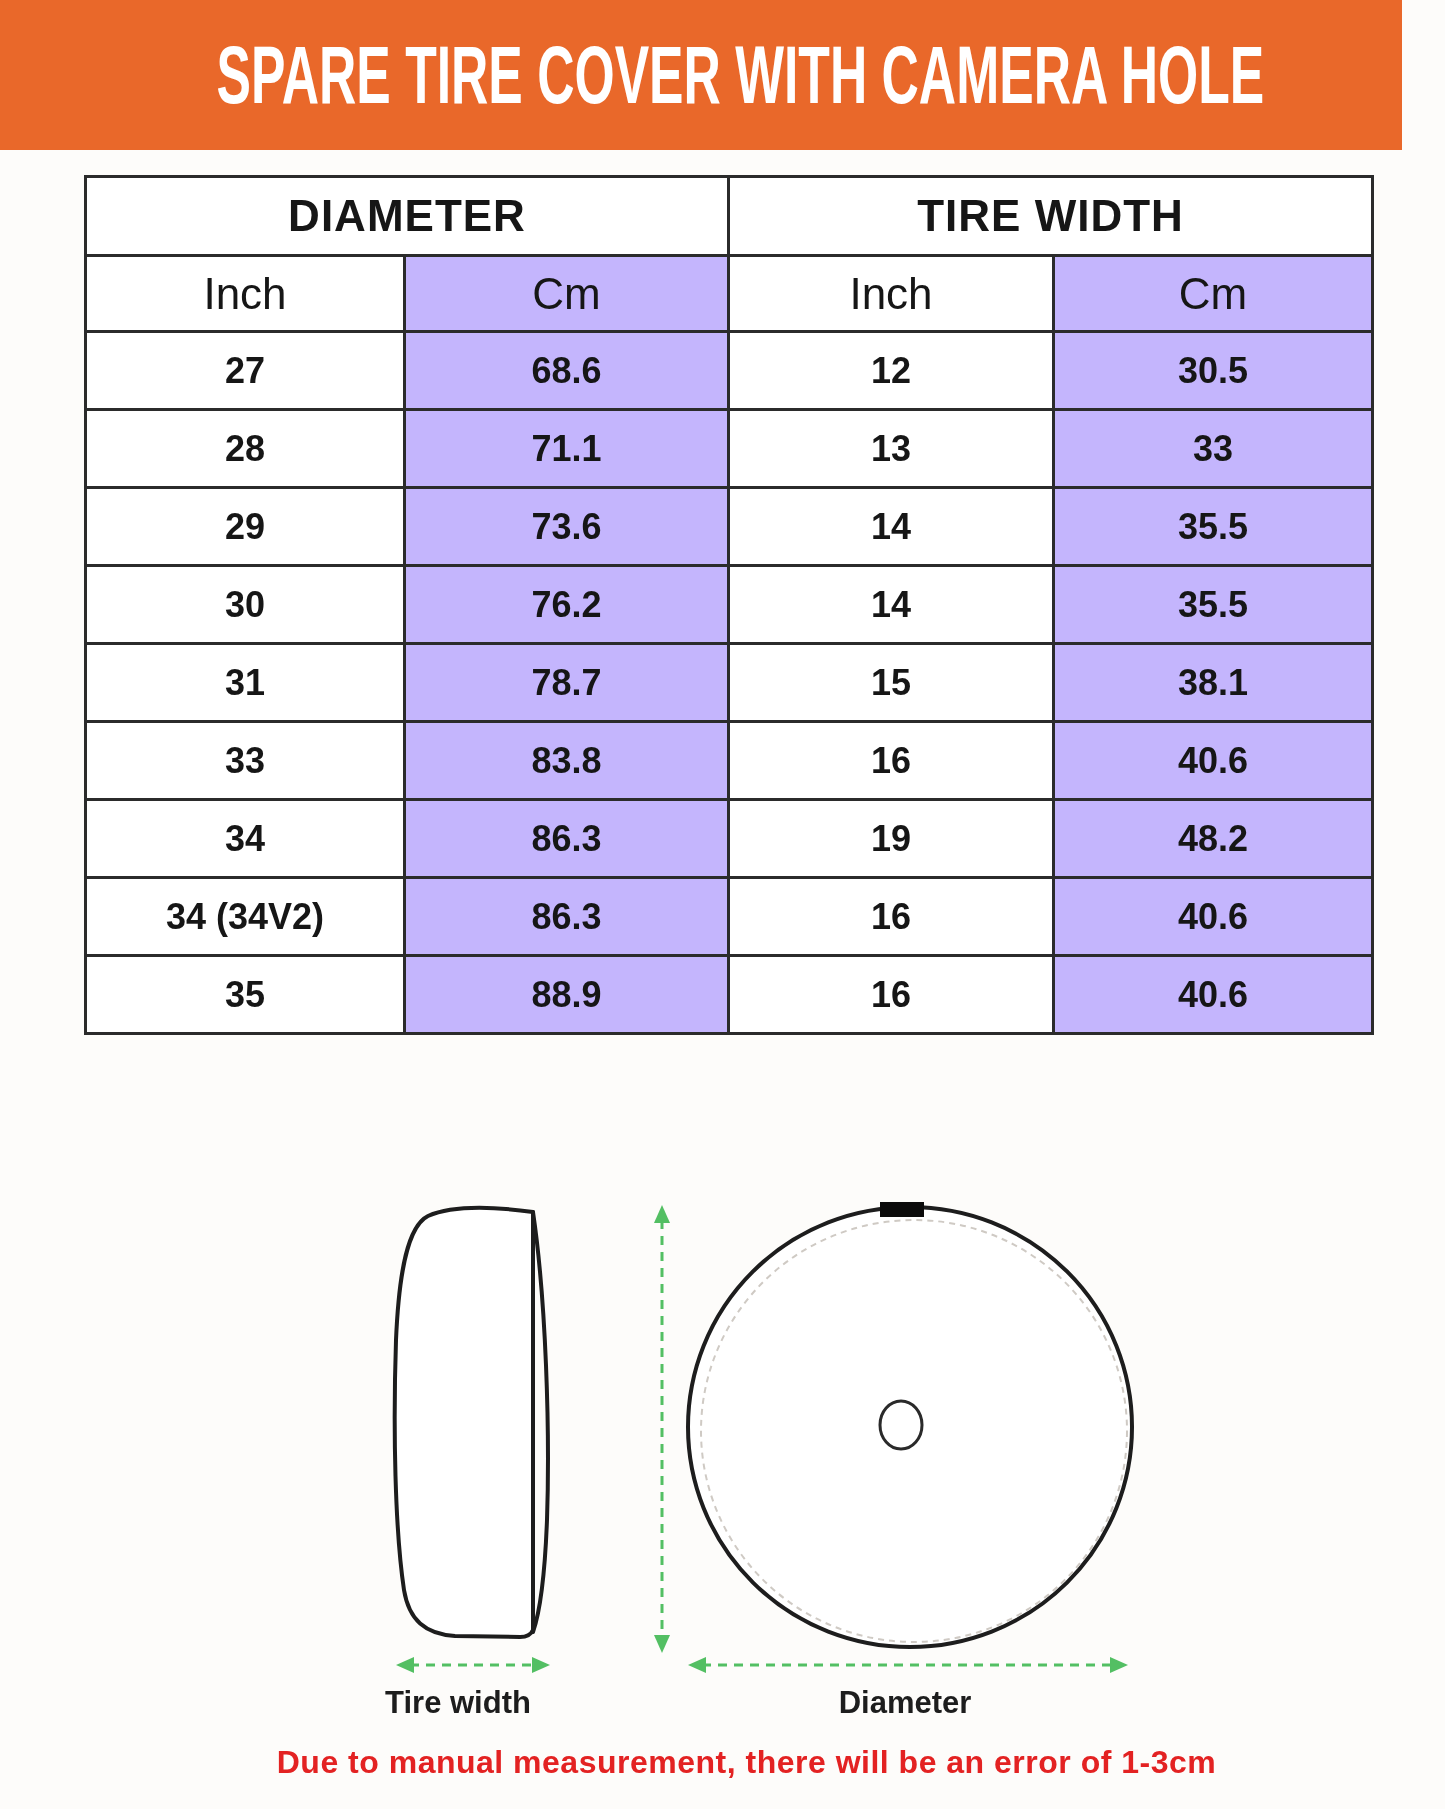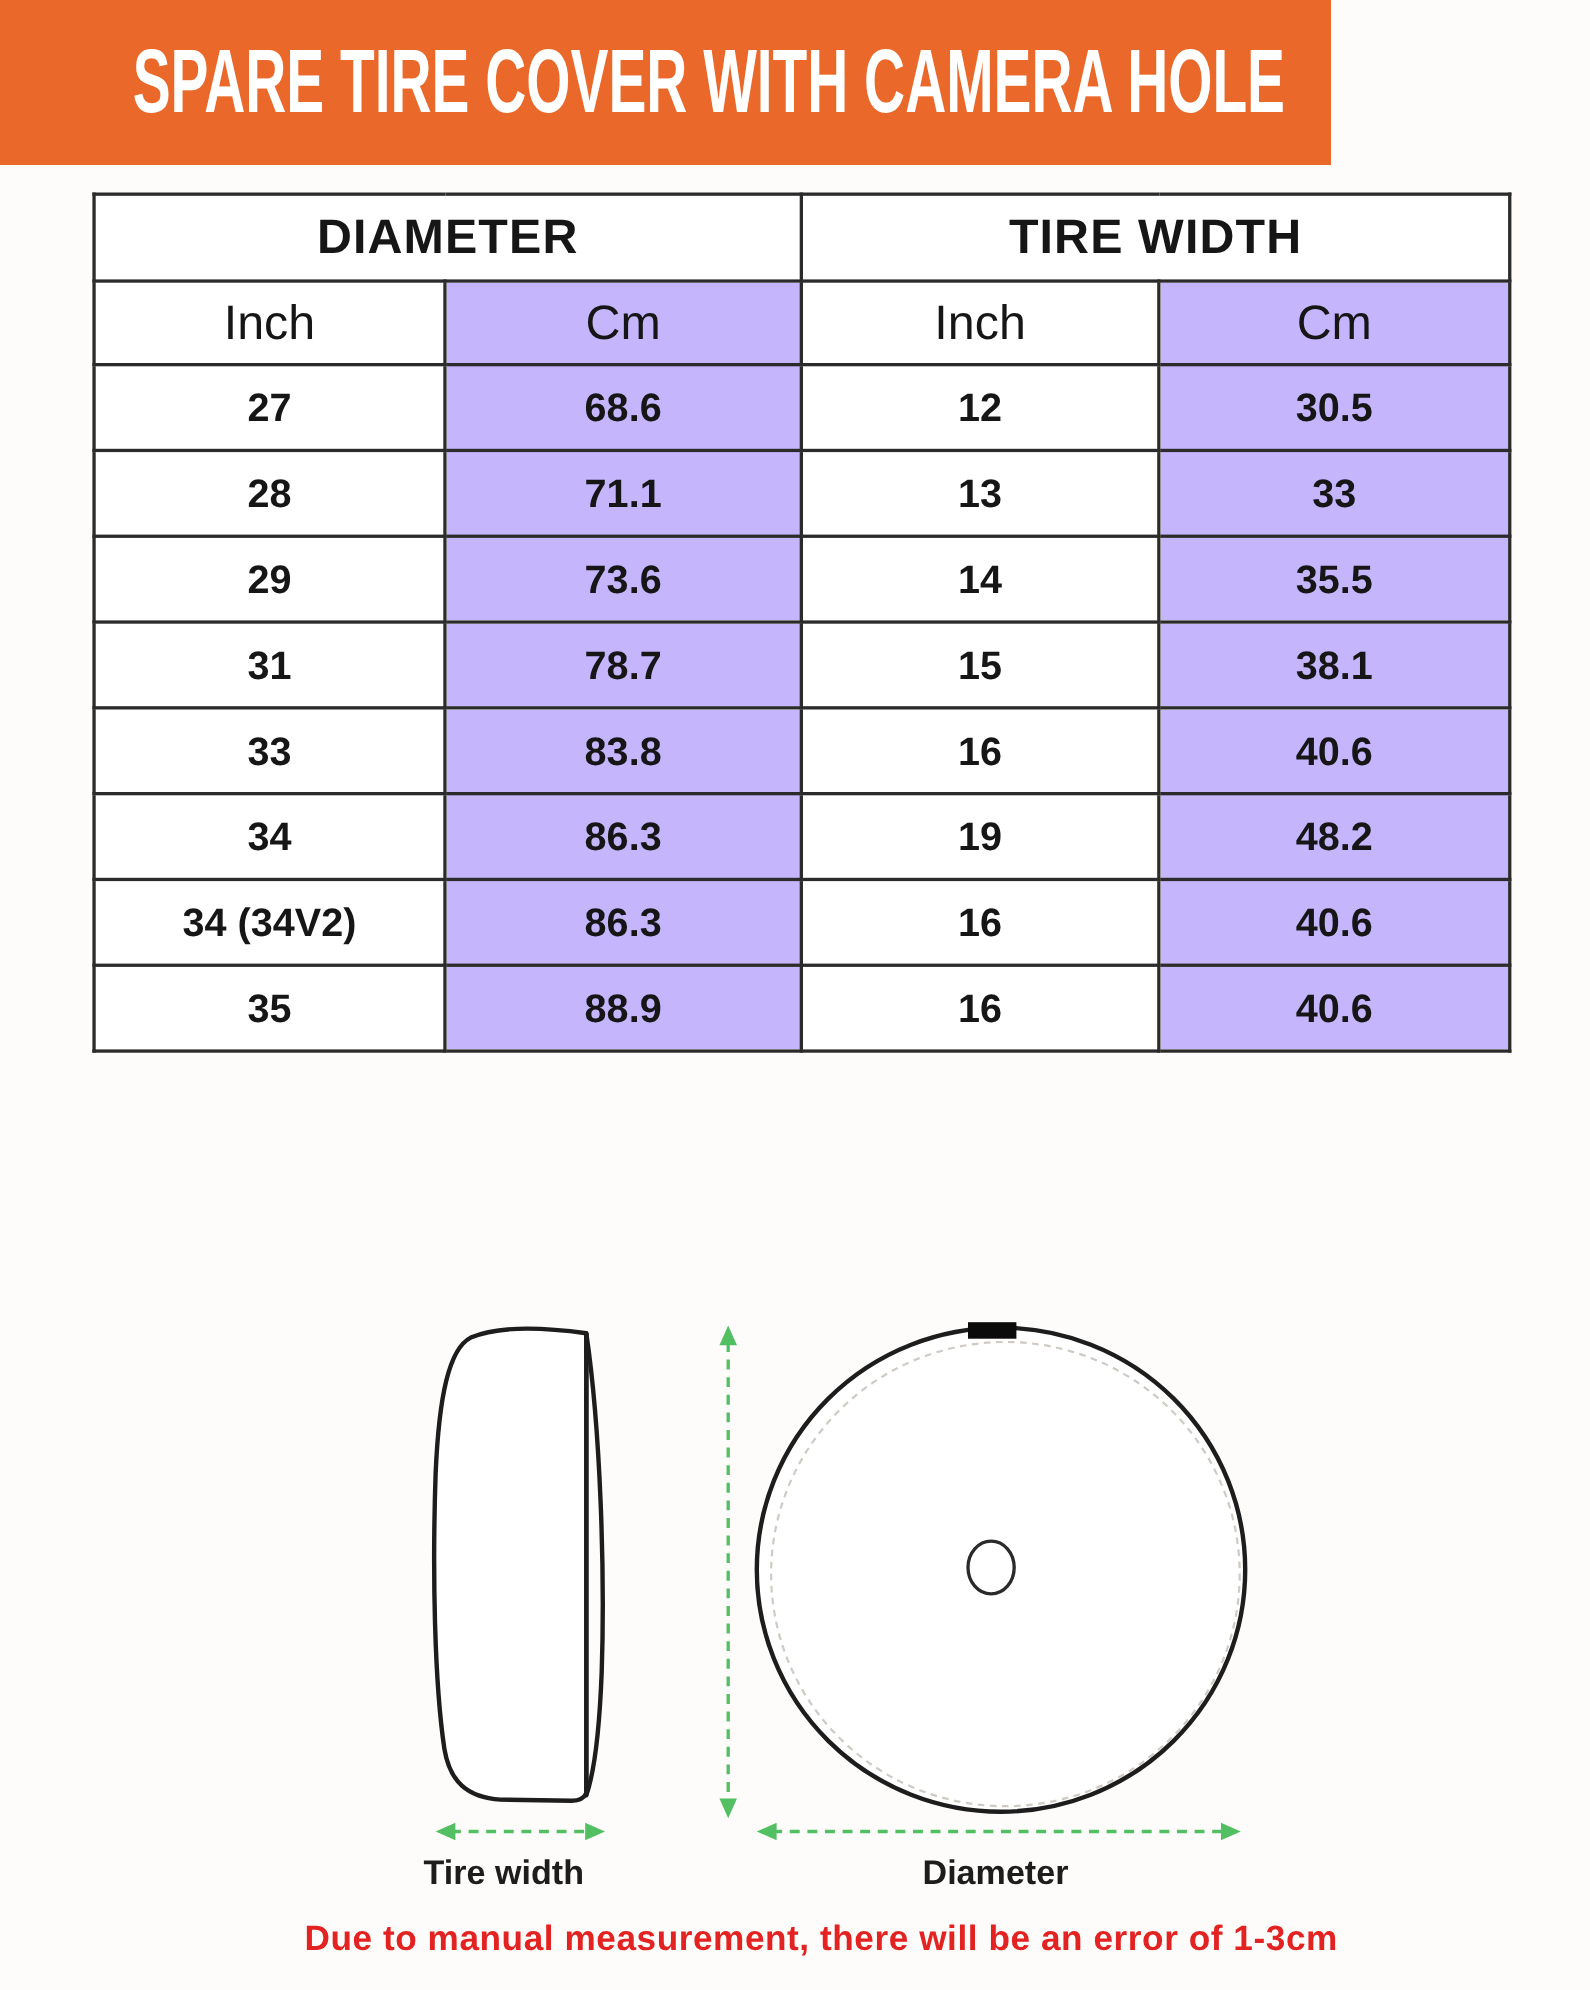--- a/index.html
+++ b/index.html
@@ -7,21 +7,21 @@
   .canvas{
     position:relative;
     width:1445px;height:1809px;
     background:#fdfcfa;
     font-family:"Liberation Sans", sans-serif;
     overflow:hidden;
   }
   
   .banner{
     position:absolute;left:0;top:0;
-    width:1210px;height:150px;
+    width:1402px;height:150px;
     background:#E9682A;
     display:flex;align-items:center;justify-content:center;
     padding-left:78px;box-sizing:border-box;
     overflow:hidden;
   }
   .banner-title{
     font-weight:bold;
     font-size:82px;
     line-height:1;
     color:#ffffff;
@@ -101,20 +101,26 @@
         <td>13</td>
         <td class="shade">33</td>
       </tr>
       <tr>
         <td>29</td>
         <td class="shade">73.6</td>
         <td>14</td>
         <td class="shade">35.5</td>
       </tr>
       <tr>
+        <td>30</td>
+        <td class="shade">76.2</td>
+        <td>14</td>
+        <td class="shade">35.5</td>
+      </tr>
+      <tr>
         <td>31</td>
         <td class="shade">78.7</td>
         <td>15</td>
         <td class="shade">38.1</td>
       </tr>
       <tr>
         <td>33</td>
         <td class="shade">83.8</td>
         <td>16</td>
         <td class="shade">40.6</td>

